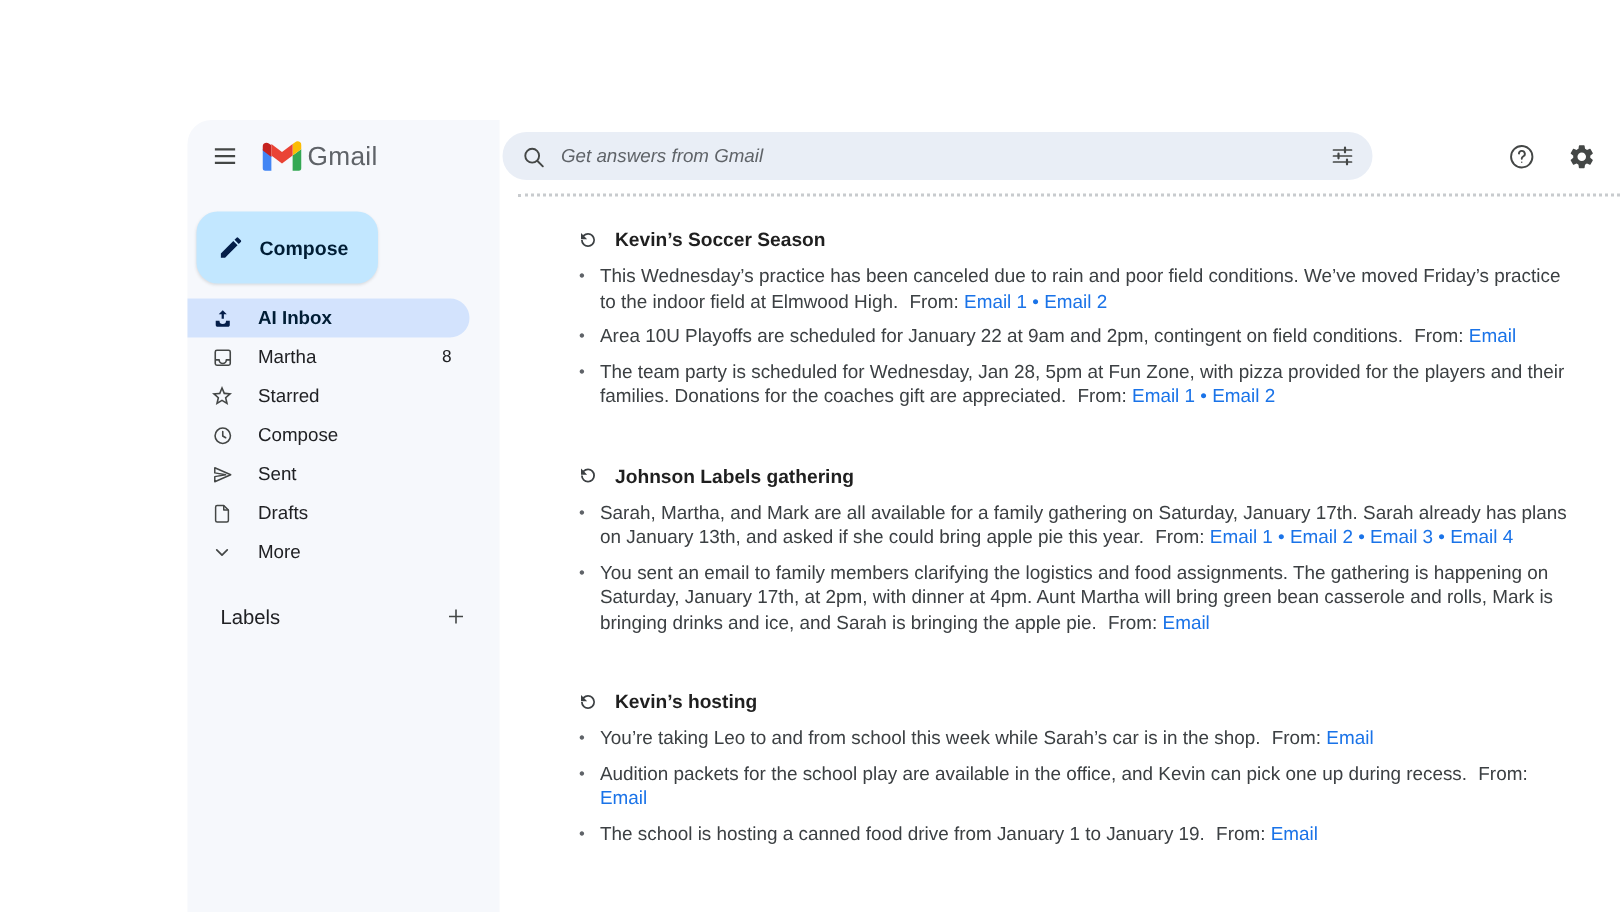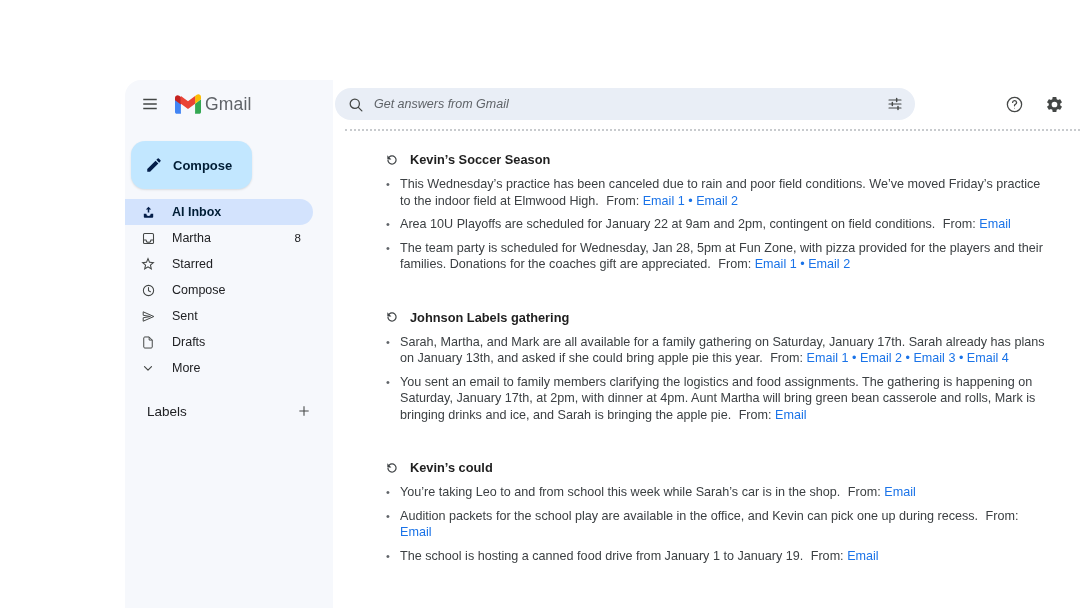--- a/index.html
+++ b/index.html
@@ -270,21 +270,21 @@
             <span class="bullet-text">You sent an email to family members clarifying the logistics and food assignments. The gathering is happening on Saturday, January 17th, at 2pm, with dinner at 4pm. Aunt Martha will bring green bean casserole and rolls, Mark is bringing drinks and ice, and Sarah is bringing the apple pie. <span class="from-label">From:</span> <a class="email-link">Email</a></span>
           </div>
         </section>
         <section class="topic">
           <div class="topic-header">
             <span class="refresh-icon">
               <svg width="14" height="14" viewBox="0 0 24 24" fill="currentColor" style="transform:scaleX(-1)">
                 <path d="M17.65 6.35A7.95 7.95 0 0 0 12 4a8 8 0 1 0 8 8h-2a6 6 0 1 1-1.76-4.24L13 11h7V4l-2.35 2.35z"></path>
               </svg>
             </span>
-            <span class="topic-title">Kevin’s could</span>
+            <span class="topic-title">Kevin’s hosting</span>
           </div>
           <div class="bullet">
             <span class="dot">•</span>
             <span class="bullet-text">You’re taking Leo to and from school this week while Sarah’s car is in the shop. <span class="from-label">From:</span> <a class="email-link">Email</a></span>
           </div>
           <div class="bullet">
             <span class="dot">•</span>
             <span class="bullet-text">Audition packets for the school play are available in the office, and Kevin can pick one up during recess. <span class="from-label">From:</span> <a class="email-link">Email</a></span>
           </div>
           <div class="bullet">

